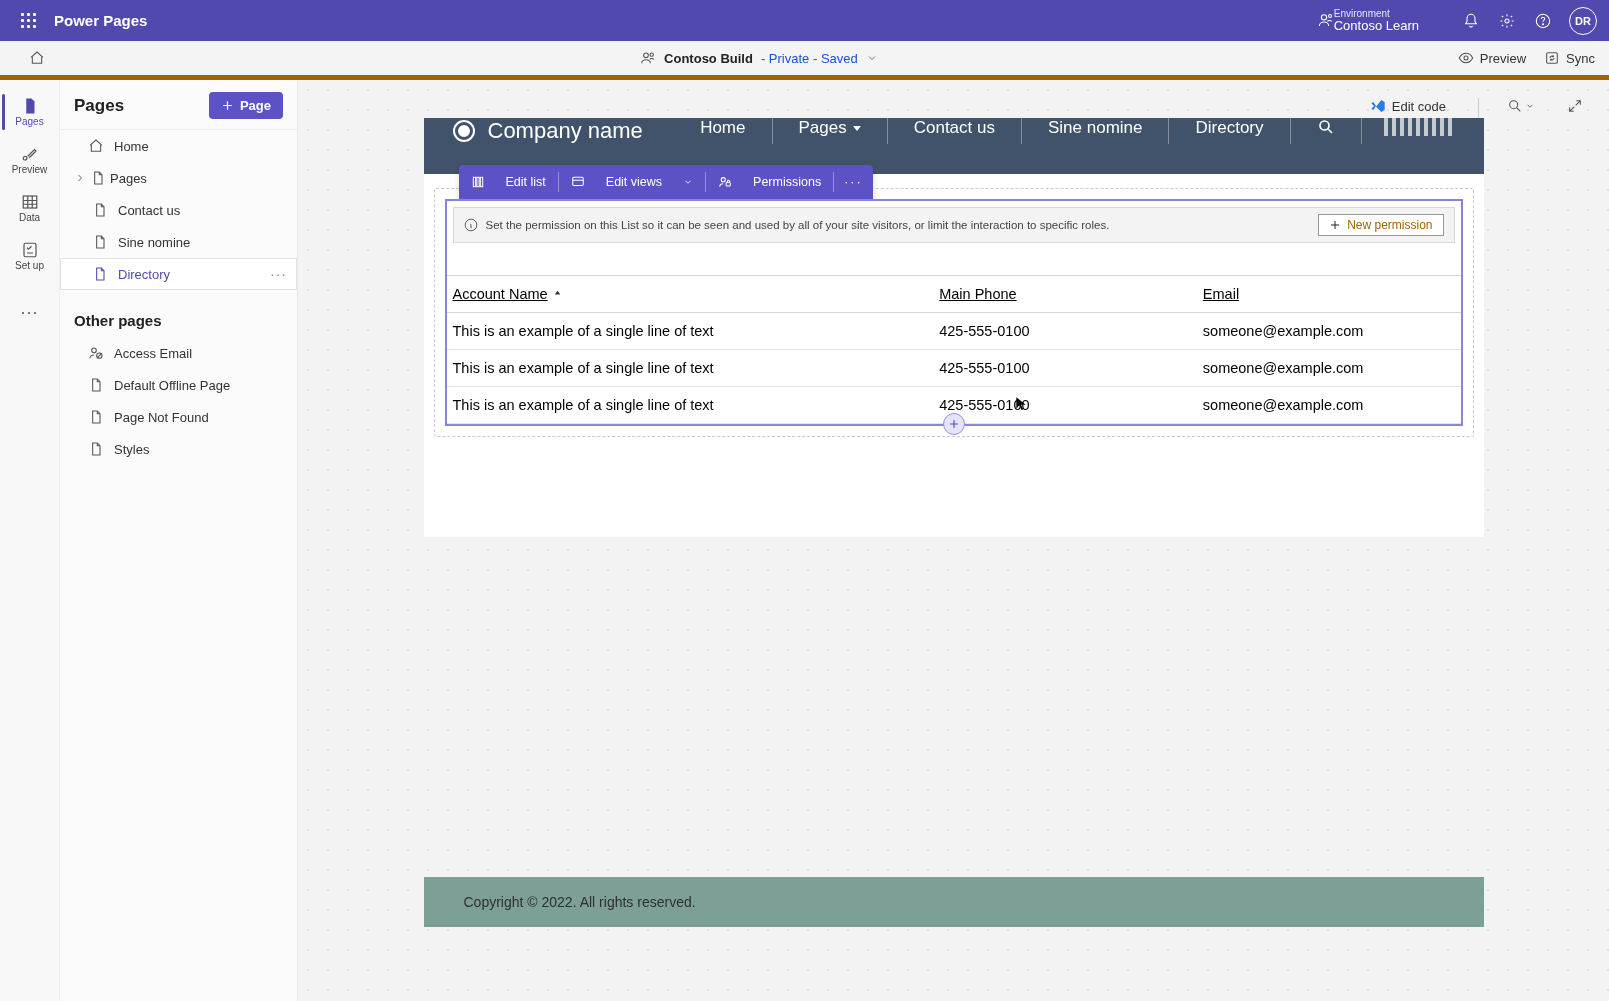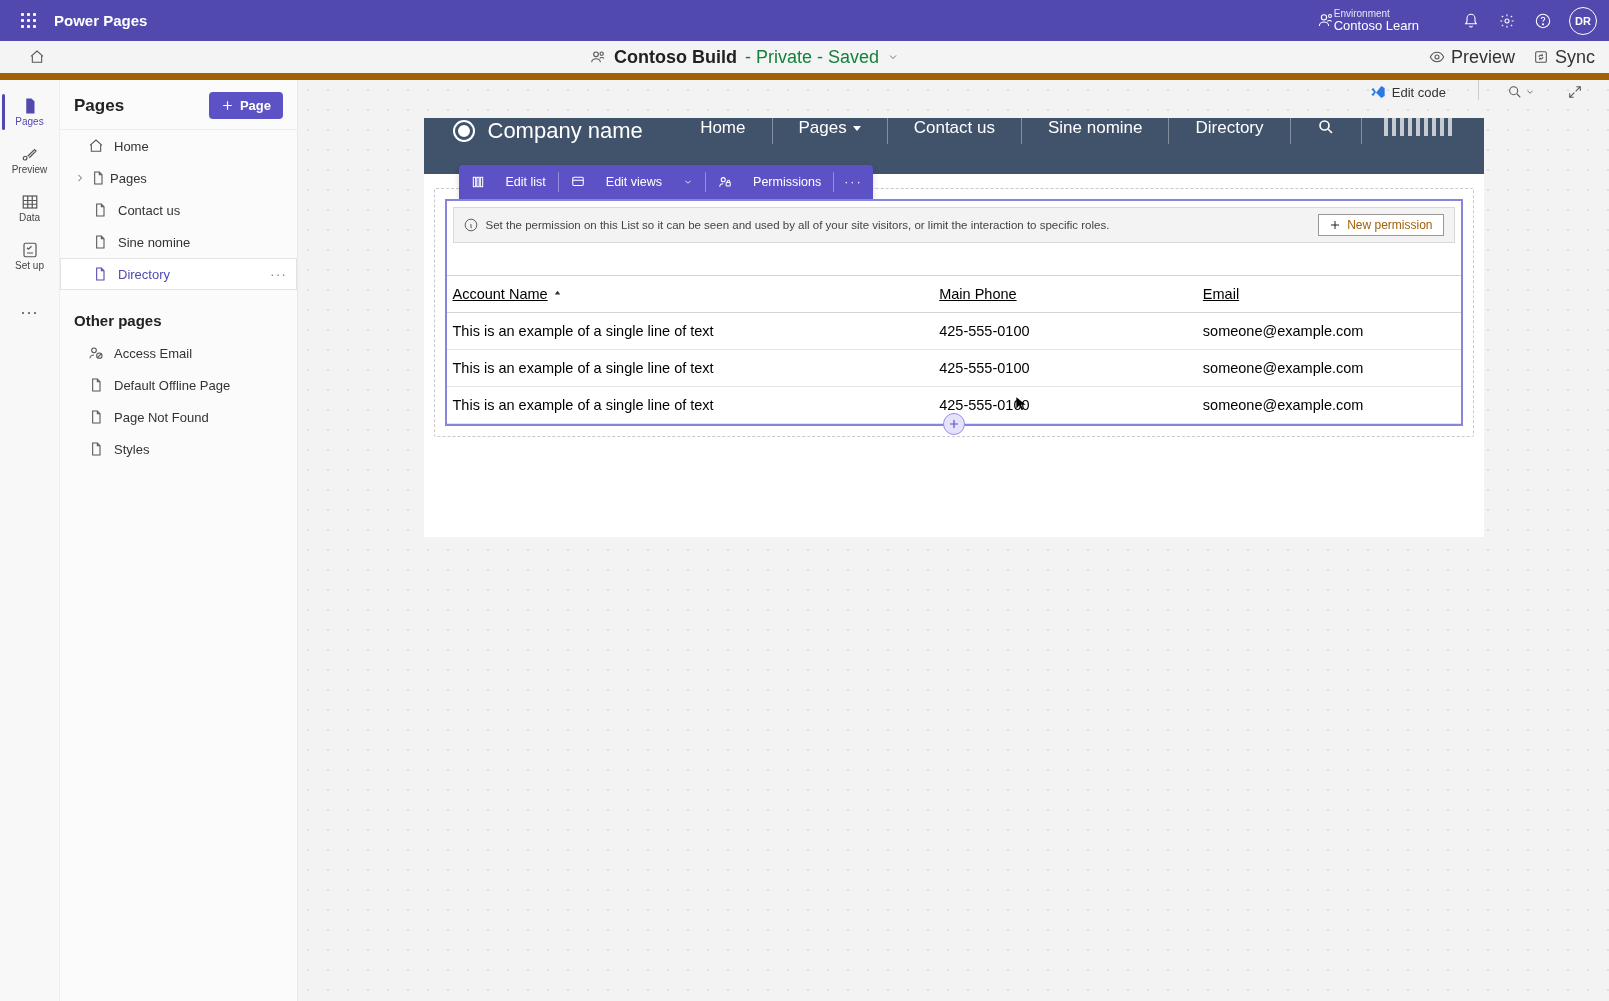--- a/index.html
+++ b/index.html
@@ -18,28 +18,28 @@
     .env-block { display: flex; align-items: center; gap: 0; margin-right: 34px; }
     .env-block svg { width: 16px; height: 16px; }
     .env-text { display: flex; flex-direction: column; line-height: 1.1; }
     .env-label { font-size: 10px; opacity: .85; }
     .env-value { font-size: 13px; }
     .top-icon { width: 36px; height: 36px; display: flex; align-items: center; justify-content: center; cursor: pointer; border-radius: 4px; }
     .avatar { width: 28px; height: 28px; border: 1.5px solid #fff; border-radius: 50%; display: flex; align-items: center; justify-content: center; font-size: 11px; font-weight: 600; margin-left: 8px; }
 
     
     .cmd-bar {
-      height: 39px; background: #f4f4f4; border-bottom: 7px solid #a16207;
-      display: flex; align-items: center; padding: 0 14px; font-size: 18px; color: #333;
+      height: 39px; background: #f4f4f4; border-bottom: 5px solid #a16207;
+      display: flex; align-items: center; padding: 0 14px; font-size: 13px; color: #333;
     }
     .cmd-left { width: 46px; display: flex; justify-content: center; }
     .icon-btn { width: 32px; height: 32px; display: flex; align-items: center; justify-content: center; cursor: pointer; border-radius: 4px; }
     .cmd-center { flex: 1; display: flex; justify-content: center; align-items: center; gap: 8px; }
     .site-name { font-weight: 600; color: #222; }
-    .site-state { color: #15803d; }
+    .site-state { color: #1d4ed8; }
     .cmd-right { display: flex; align-items: center; gap: 18px; }
     .cmd-action { display: flex; align-items: center; gap: 6px; cursor: pointer; }
 
     
     .tool-rail {
       position: absolute; left: 0; top: 80px; bottom: 0; width: 60px;
       background: #f8f8f8; border-right: 1px solid #eee;
       display: flex; flex-direction: column; align-items: center; padding-top: 8px;
     }
     .tool-item { width: 56px; height: 48px; display: flex; flex-direction: column; align-items: center; justify-content: center; gap: 1px; cursor: pointer; position: relative; font-size: 10px; color: #444; }
@@ -72,21 +72,21 @@
 
     
     .canvas-area {
       position: absolute; left: 298px; right: 0; top: 80px; bottom: 0;
       background: #f3f3f3;
       background-image: radial-gradient(circle, #e1e1e1 1px, transparent 1px);
       background-size: 20px 20px;
       display: flex; flex-direction: column; align-items: center;
     }
     .canvas-toolbar {
-      width: 100%; height: 38px; display: flex; align-items: flex-start; justify-content: flex-end;
+      width: 100%; height: 38px; display: flex; align-items: flex-end; justify-content: flex-end;
       gap: 24px; padding: 0 22px;
     }
     .edit-code { display: flex; align-items: center; gap: 6px; font-size: 13px; color: #333; cursor: pointer; padding: 4px 8px; }
     .vsc-logo { width: 16px; height: 16px; }
     .mini-icon-btn { display: flex; align-items: center; gap: 2px; cursor: pointer; padding: 4px; }
 
     .page-frame { width: 1060px; background: #fff; }
 
     .site-nav {
       height: 56px; background: #41526B; color: #fff;
@@ -527,17 +527,20 @@
                 </svg>
             </div>
           </div>
         </div>
       </div>
     </div>
   </div>
 
   <div class="spacer-large"></div>
 
+  <div class="site-footer">
+    <span>Copyright © 2022. All rights reserved.</span>
+  </div>
 
   <svg class="cursor-arrow" width="14" height="18" viewBox="0 0 24 24">
       <path d="M4 2l0 20 5-6 4 8 3-1-4-8 8 0z" fill="#000"></path>
     </svg>
 </div>
 
 </body></html>

